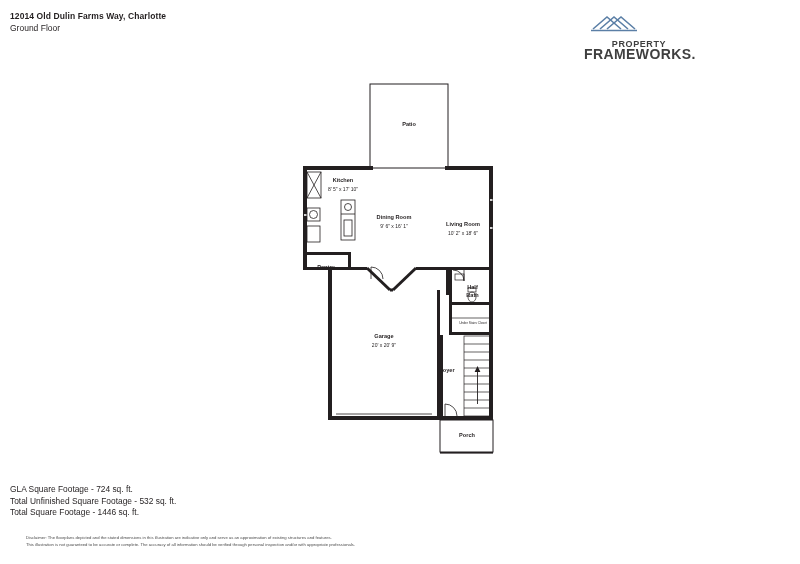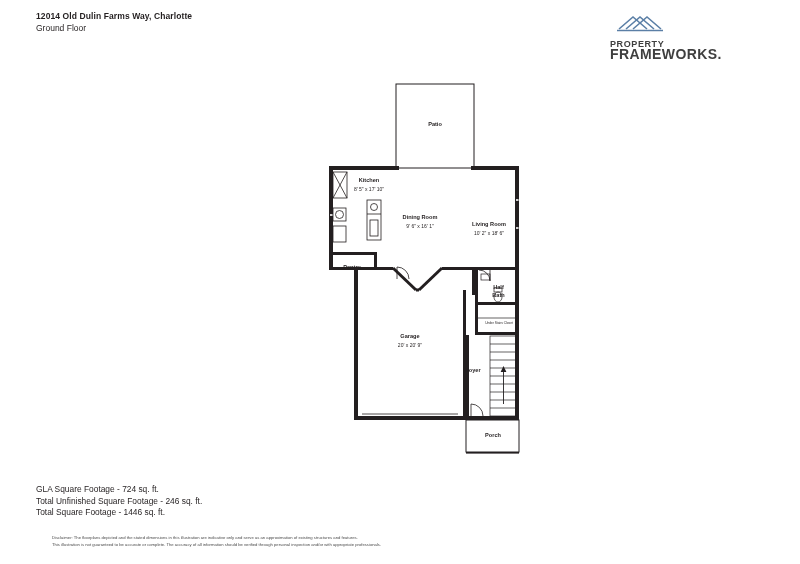--- a/index.html
+++ b/index.html
@@ -12,21 +12,20 @@
     background: #ffffff;
     font-family: "Liberation Sans", sans-serif;
     color: #231f20;
     overflow: hidden;
     position: relative;
   }
   .page {
     position: relative;
     width: 716px;
     height: 564px;
-    margin-left: 26px;
   }
 
   
   .header {
     position: absolute;
     left: 10px;
     top: 10px;
     width: 420px;
   }
   .header .addr {
@@ -54,20 +53,21 @@
     height: 22px;
     margin-left: 6px;
   }
   .logo .word1 {
     font-size: 9px;
     font-weight: bold;
     letter-spacing: 0.6px;
     color: #3f3f3f;
     line-height: 10px;
     margin-top: 1px;
+    text-align: center;
   }
   .logo .word2 {
     font-size: 14px;
     font-weight: bold;
     letter-spacing: 0.4px;
     color: #3f3f3f;
     line-height: 10px;
   }
 
   
@@ -328,21 +328,21 @@
       <div class="nm">Foyer</div>
     </div>
 
     <div class="rlabel" style="left:442px; top:431px; width:50px;">
       <div class="nm">Porch</div>
     </div>
   </div>
 
   <div class="totals">
     <div>GLA Square Footage - 724 sq. ft.</div>
-    <div>Total Unfinished Square Footage - 246 sq. ft.</div>
+    <div>Total Unfinished Square Footage - 532 sq. ft.</div>
     <div>Total Square Footage - 1446 sq. ft.</div>
   </div>
 
   <div class="disclaimer">
     <div>Disclaimer: The floorplans depicted and the stated dimensions in this illustration are indicative only and serve as an approximation of existing structures and features.</div>
     <div>This illustration is not guaranteed to be accurate or complete. The accuracy of all information should be verified through personal inspection and/or with appropriate professionals.</div>
   </div>
 
 </div>
 

